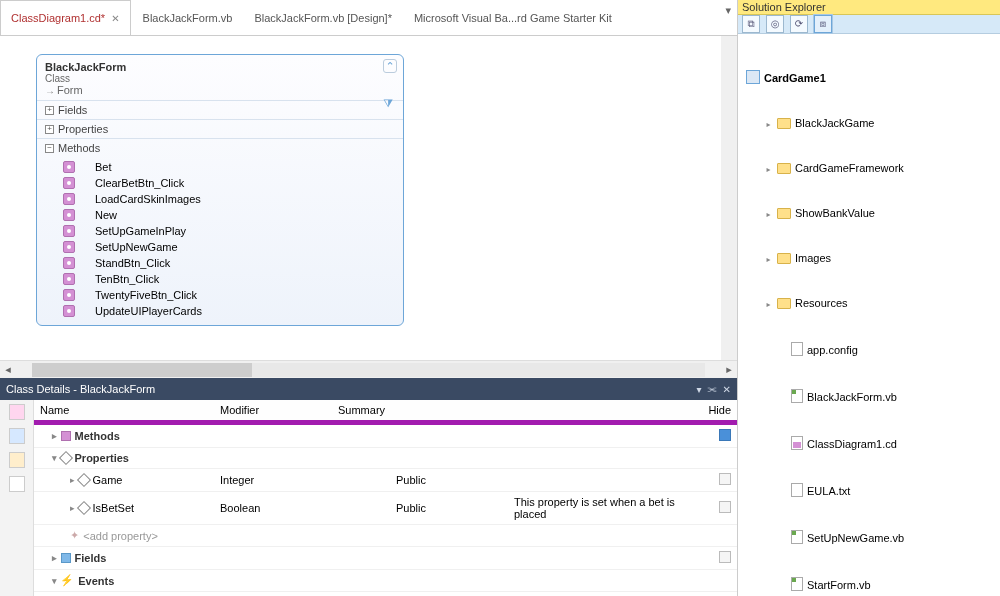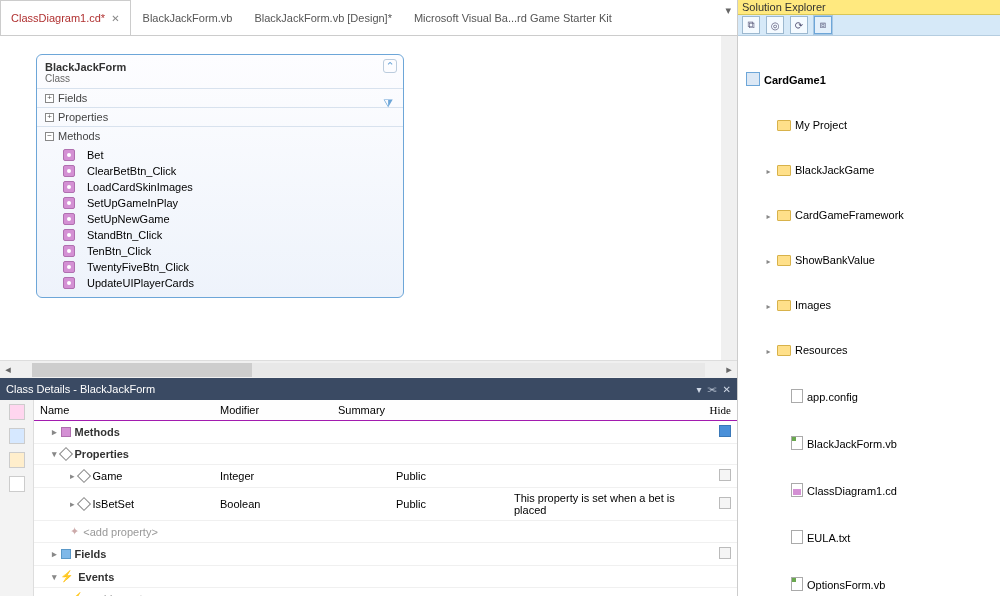--- a/index.html
+++ b/index.html
@@ -18,42 +18,42 @@
 .class-header { padding: 6px 8px 4px 8px; position: relative; }
 .class-title { font-weight: bold; color: #333; }
 .class-sub { color: #666; font-size: 10px; }
 .class-inherit { color: #666; font-size: 10px; }
 .class-caret { position: absolute; top: 4px; right: 6px; color: #6da6d8; font-size: 11px; border:1px solid #bcd; border-radius:3px; width:14px; height:14px; display:flex; align-items:center; justify-content:center; }
 .class-filter { position: absolute; top: 42px; right: 10px; color: #6da6d8; }
 .section { border-top: 1px solid #d8e2ee; }
 .section-head { padding: 3px 8px; color: #444; display:flex; align-items:center; gap:4px; }
 .section-toggle { width:9px; height:9px; border:1px solid #888; display:flex; align-items:center; justify-content:center; font-size:8px; line-height:1; color:#555; background:#fff;}
 .method-list { padding: 2px 0 6px 0; }
-.method-item { padding: 2px 0 2px 26px; display:flex; align-items:flex-start; gap:12px; }
+.method-item { padding: 2px 0 2px 26px; display:flex; align-items:flex-start; gap:20px; }
 .method-icon { width:12px; height:12px; background:#d490d4; border-radius:2px; border:1px solid #b070b0; position:relative; }
 .method-icon::after{content:''; position:absolute; width:4px; height:4px; background:#fff; border-radius:50%; top:3px; left:3px;}
 
 .hscroll { height: 18px; background: #f0f0f0; border-top:1px solid #ddd; display:flex; align-items:center; }
 .hscroll .track { flex:1; margin:0 16px; height:14px; background:#e8e8e8; position:relative; }
 .hscroll .thumb { position:absolute; left:0; width:220px; height:100%; background:#cdcdcd; }
 .hscroll .arrow { width:16px; text-align:center; color:#666; }
 
 .details-header { background: #3a4a63; color:#fff; height:22px; display:flex; align-items:center; padding:0 6px; }
 .details-header .spacer { flex:1; }
 .details-header .ctrl { color:#cfd8e6; margin-left:6px; font-size:10px; }
 
 .details-body { display:flex; height: 196px; background:#fff; }
 .details-toolbar { width: 34px; background:#f3f3f3; border-right:1px solid #ddd; display:flex; flex-direction:column; align-items:center; padding-top:4px; gap:8px;}
 .tb-icon { width:16px; height:16px; border:1px solid #ccc; background:#fff; }
 .tb-icon.pink{background:#ffd6ef;} .tb-icon.blue{background:#d6e8ff;} .tb-icon.yel{background:#ffeecc;}
 
 .details-grid { flex:1; display:flex; flex-direction:column; }
-.grid-head { display:flex; border-bottom:1px solid #a21caf; background:#fefefe; }
+.grid-head { display:flex; border-bottom:5px solid #a21caf; background:#fefefe; }
 .grid-head > div, .grid-row > div { padding:4px 6px; }
-.col-name { width: 180px; } .col-type { width: 176px; } .col-mod { width: 118px; } .col-sum { flex:1; } .col-hide { width: 40px; text-align:right;font-family:Liberation Serif, serif; }
+.col-name { width: 180px; } .col-type { width: 176px; } .col-mod { width: 118px; } .col-sum { flex:1; } .col-hide { width: 40px; text-align:right; }
 
 .grid-row { display:flex; border-bottom:1px solid #f0f0f0; align-items:center; }
 .cat-row { font-weight:bold; color:#333; }
 .indent1 { padding-left: 18px !important; display:flex; align-items:center; gap:4px;}
 .indent2 { padding-left: 36px !important; display:flex; align-items:center; gap:4px;}
 .tri { color:#888; font-size:9px; }
 .tri.open::before{content:'▾';} .tri.closed::before{content:'▸';}
 .hide-box { width:12px; height:12px; border:1px solid #bbb; display:inline-block; background:#f5f5f5;}
 .hide-box.filled{ background:#4a90d9; border-color:#3a78b8;}
 .add-row { color:#999; }
@@ -105,20 +105,21 @@
     </div>
     <div class="tab-dropdown">▾</div>
   </div>
 
   <div class="editor-wrap">
     <div class="editor-area">
       <div class="class-box">
         <div class="class-header">
           <div class="class-title">BlackJackForm</div>
           <div class="class-sub">Class</div>
+          <div class="class-inherit"><span class="arrow-inherit">→</span><span>Form</span></div>
           <div class="class-caret">⌃</div>
           <div class="class-filter">⧩</div>
         </div>
         <div class="section">
           <div class="section-head">
               <span class="section-toggle">+</span>
               <span>Fields</span>
             </div>
         </div>
         <div class="section">
@@ -140,20 +141,24 @@
               <div class="method-item">
                 <span class="method-icon"></span>
                 <span>ClearBetBtn_Click</span>
               </div>
               <div class="method-item">
                 <span class="method-icon"></span>
                 <span>LoadCardSkinImages</span>
               </div>
               <div class="method-item">
                 <span class="method-icon"></span>
+                <span>New</span>
+              </div>
+              <div class="method-item">
+                <span class="method-icon"></span>
                 <span>SetUpGameInPlay</span>
               </div>
               <div class="method-item">
                 <span class="method-icon"></span>
                 <span>SetUpNewGame</span>
               </div>
               <div class="method-item">
                 <span class="method-icon"></span>
                 <span>StandBtn_Click</span>
               </div>
@@ -305,25 +310,20 @@
     <div class="sol-btn">⟳</div>
     <div class="sol-btn sel">⧈</div>
   </div>
   <div class="tree">
     <div class="tree-row depth1">
       <span class="projicon"></span>
       <span class="bold">CardGame1</span>
     </div>
     <div id="tree-items">
         <div class="tree-row depth2">
-          <span class="exp"></span>
-          <span class="folder"></span>
-          <span>My Project</span>
-        </div>
-        <div class="tree-row depth2">
           <span class="exp">▸</span>
           <span class="folder"></span>
           <span>BlackJackGame</span>
         </div>
         <div class="tree-row depth2">
           <span class="exp">▸</span>
           <span class="folder"></span>
           <span>CardGameFramework</span>
         </div>
         <div class="tree-row depth2">
@@ -357,17 +357,22 @@
           <span>ClassDiagram1.cd</span>
         </div>
         <div class="tree-row depth3">
           <span class="exp"></span>
           <span class="txtfile"></span>
           <span>EULA.txt</span>
         </div>
         <div class="tree-row depth3">
           <span class="exp"></span>
           <span class="vbfile"></span>
-          <span>OptionsForm.vb</span>
+          <span>SetUpNewGame.vb</span>
+        </div>
+        <div class="tree-row depth3">
+          <span class="exp"></span>
+          <span class="vbfile"></span>
+          <span>StartForm.vb</span>
         </div>
       </div>
   </div>
 </div>
 
 </body></html>

